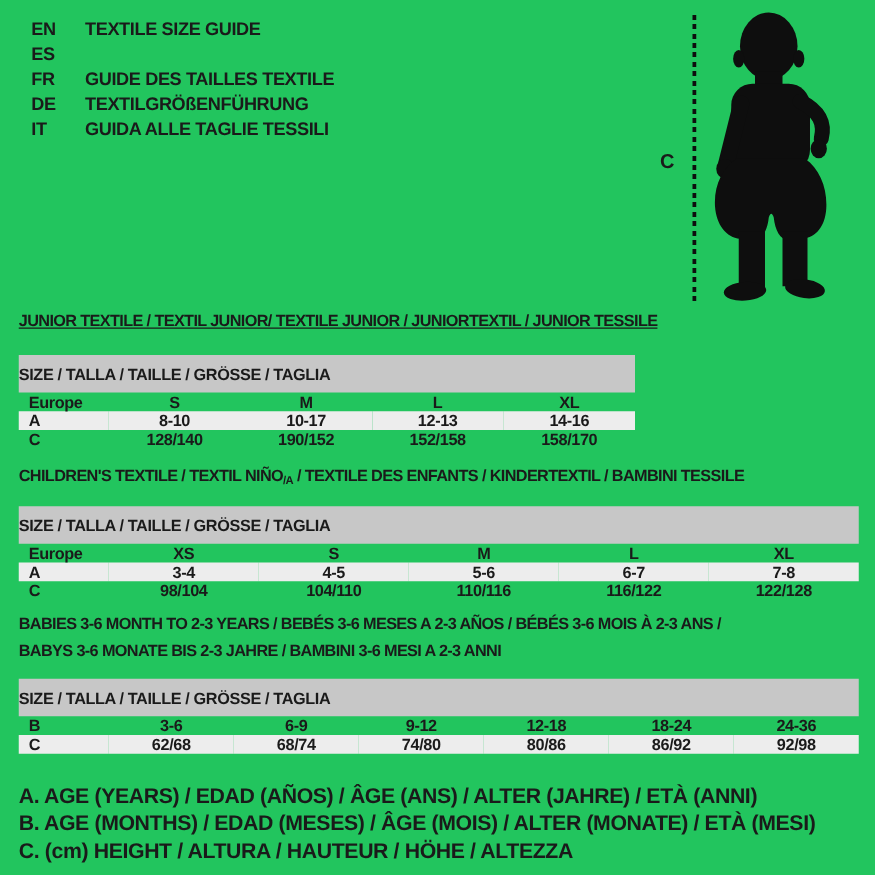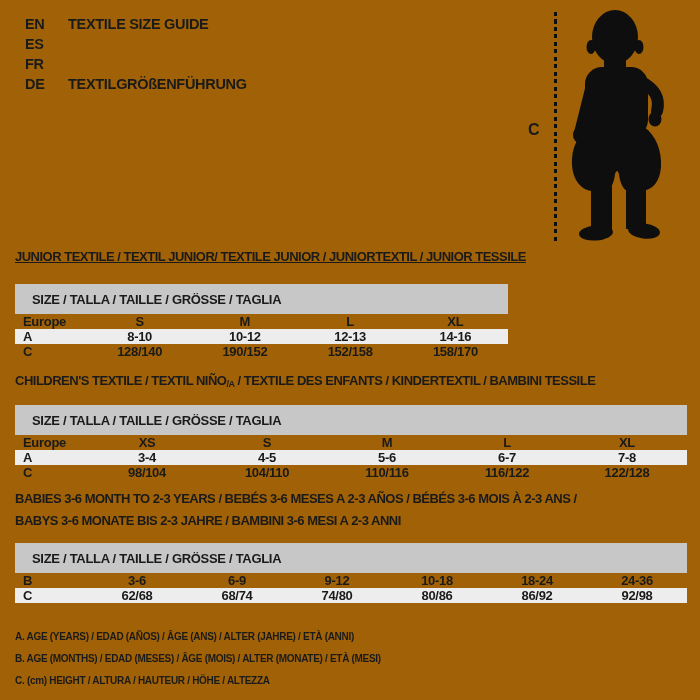--- a/index.html
+++ b/index.html
@@ -11,21 +11,21 @@
   *{margin:0;padding:0;box-sizing:border-box;}
   html,body{background:#ffffff;}
   body{
     font-family:"Liberation Sans","DejaVu Sans",sans-serif;
     color:var(--text);
     font-weight:bold;
   }
   #canvas{
     position:relative;
     width:700px;height:700px;
-    background:#a16207;
+    background:#22c55e;
     overflow:hidden;
   }
   
   .lang-list{position:absolute;left:25px;top:14px;}
   .lang-row{display:flex;height:20px;line-height:20px;font-size:14.5px;letter-spacing:-0.3px;white-space:nowrap;}
   .lang-code{width:43px;flex:0 0 43px;}
   
   .measure-label{position:absolute;left:528px;top:121px;font-size:16px;}
   .dotted-line{
     position:absolute;left:554px;top:12px;width:3px;height:232px;
@@ -45,54 +45,59 @@
     position:absolute;left:15px;
     border-collapse:collapse;table-layout:fixed;
     font-size:13px;letter-spacing:-0.3px;
   }
   .size-table th,.size-table td{
     font-weight:bold;height:15px;padding:0;
     text-align:center;vertical-align:middle;white-space:nowrap;
   }
   .size-table .bar th{
     background:var(--header-bg);
-    text-align:left;padding-left:17px;height:30px;
+    text-align:left;padding-left:0;height:30px;
   }
   .size-table td.row-label{text-align:left;padding-left:8px;}
   .size-table tbody tr:nth-child(2){background:var(--shaded-bg);}
   .size-table col.label-col{width:72px;}
   #table-junior{width:493px;top:284px;}
   #table-children{width:672px;top:405px;}
   #table-babies{width:672px;top:543px;}
   #heading-junior{top:249px;text-decoration:underline;}
   #heading-children{top:373px;}
   #heading-babies{top:488px;line-height:22px;}
   
   .notes{position:absolute;left:15px;top:626px;}
-  .note-line{font-size:10px;line-height:22px;letter-spacing:-0.3px;white-space:nowrap;}
+  .note-line{font-size:17px;line-height:22px;letter-spacing:-0.3px;white-space:nowrap;}
 </style>
 </head>
 <body>
 
 <div id="canvas">
 
   <div class="lang-list">
     <div class="lang-row">
       <span class="lang-code">EN</span>
       <span class="lang-text">TEXTILE SIZE GUIDE</span>
     </div>
     <div class="lang-row">
       <span class="lang-code">ES</span>
     </div>
     <div class="lang-row">
       <span class="lang-code">FR</span>
+      <span class="lang-text">GUIDE DES TAILLES TEXTILE</span>
     </div>
     <div class="lang-row">
       <span class="lang-code">DE</span>
       <span class="lang-text">TEXTILGRÖßENFÜHRUNG</span>
+    </div>
+    <div class="lang-row">
+      <span class="lang-code">IT</span>
+      <span class="lang-text">GUIDA ALLE TAGLIE TESSILI</span>
     </div>
   </div>
 
   <span class="measure-label">C</span>
   <div class="dotted-line"></div>
   <svg class="baby-svg" viewBox="0 0 135 240" xmlns="http://www.w3.org/2000/svg">
     <ellipse class="fill" cx="55" cy="32" rx="23" ry="27"></ellipse>
     <ellipse class="fill" cx="31" cy="42" rx="4.5" ry="7"></ellipse>
     <ellipse class="fill" cx="79" cy="42" rx="4.5" ry="7"></ellipse>
     <rect class="fill" x="44" y="52" width="22" height="14"></rect>
@@ -126,21 +131,21 @@
       <tr>
         <td class="row-label">Europe</td>
         <td>S</td>
         <td>M</td>
         <td>L</td>
         <td>XL</td>
       </tr>
       <tr>
         <td class="row-label">A</td>
         <td>8-10</td>
-        <td>10-12</td>
+        <td>10-17</td>
         <td>12-13</td>
         <td>14-16</td>
       </tr>
       <tr>
         <td class="row-label">C</td>
         <td>128/140</td>
         <td>190/152</td>
         <td>152/158</td>
         <td>158/170</td>
       </tr>
@@ -210,21 +215,21 @@
       <tr class="bar">
         <th colspan="7">SIZE / TALLA / TAILLE / GRÖSSE / TAGLIA</th>
       </tr>
     </thead>
     <tbody>
       <tr>
         <td class="row-label">B</td>
         <td>3-6</td>
         <td>6-9</td>
         <td>9-12</td>
-        <td>10-18</td>
+        <td>12-18</td>
         <td>18-24</td>
         <td>24-36</td>
       </tr>
       <tr>
         <td class="row-label">C</td>
         <td>62/68</td>
         <td>68/74</td>
         <td>74/80</td>
         <td>80/86</td>
         <td>86/92</td>

